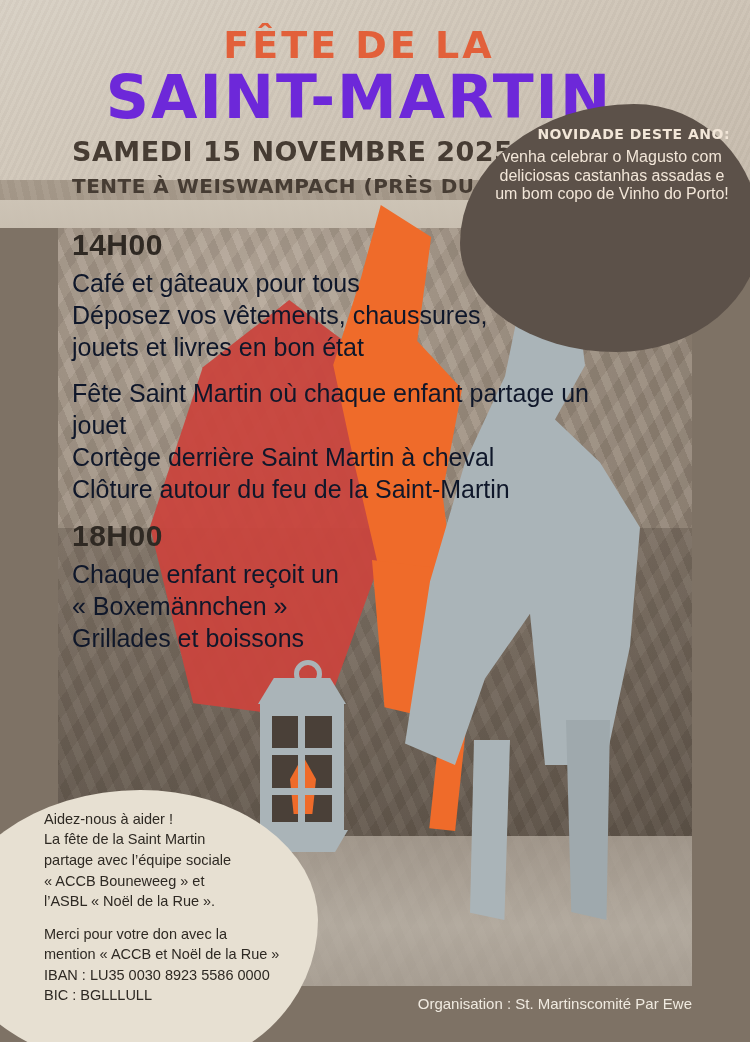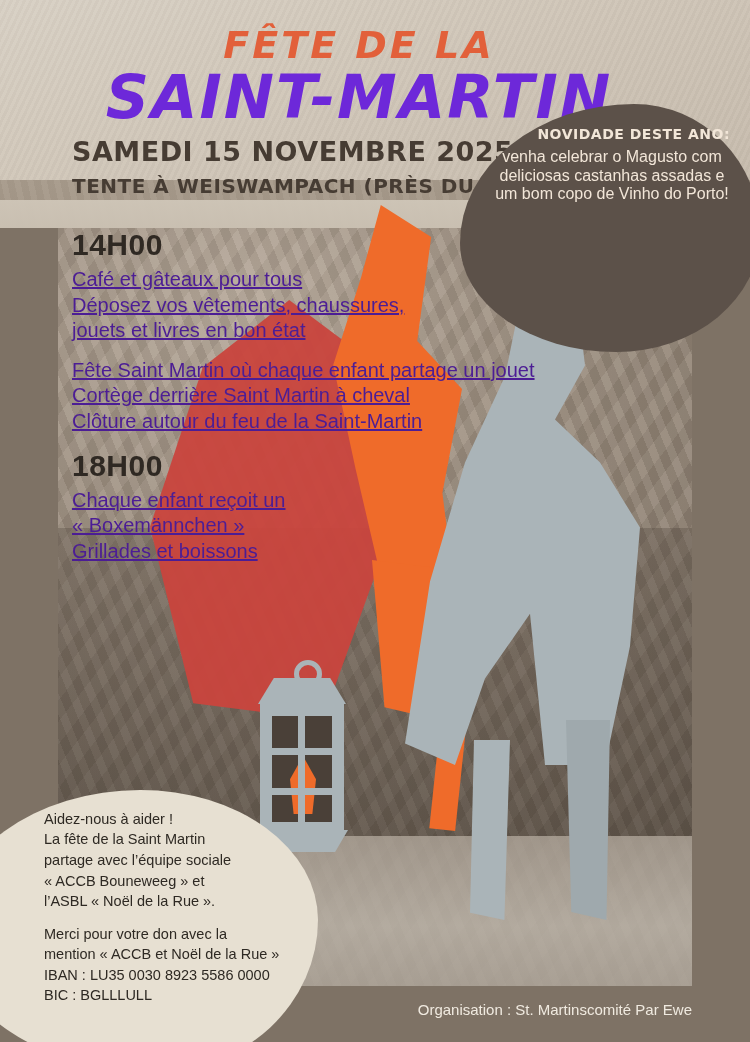--- a/index.html
+++ b/index.html
@@ -218,21 +218,20 @@
     clip-path: polygon(0 0, 100% 0, 86% 100%, 14% 100%);
   }
 
   
   .title-wrap {
     position: absolute;
     left: 0; top: 26px;
     width: 718px;
     text-align: center;
     color: #e2603a;
-    font-style: italic;
   }
   .title-line1 {
     font-family: "DejaVu Sans", sans-serif;
     font-weight: bold;
     font-size: 38px;
     letter-spacing: 3px;
     line-height: 1;
     color: #e2603a;
   }
   .title-line2 {
@@ -275,24 +274,23 @@
   .slot { margin-bottom: 14px; }
   .slot-time {
     font-family: Liberation Sans, sans-serif;
     font-weight: bold;
     font-size: 30px;
     letter-spacing: .5px;
     color: #2f2923;
     margin-bottom: 5px;
   }
   .slot-line {
-    font-size: 20px;
+    font-size: 25px;
     line-height: 1.28;
-    color: #4c1d95;
-    text-decoration: underline;
+    color: #0f172a;
   }
 
   
   .blob-ano {
     position: absolute;
     right: -10px; top: 104px;
     width: 300px; height: 248px;
     background: #5c5149;
     border-radius: 58% 42% 48% 52% / 56% 52% 48% 44%;
     color: #f2e6d8;
@@ -326,21 +324,21 @@
     left: 44px; bottom: 36px;
     width: 270px;
     font-size: 14.5px;
     line-height: 1.42;
     color: #2e2923;
   }
   .don-text .gap { height: 12px; }
 
   .org-line {
     position: absolute;
-    right: 58px; bottom: 24px;
+    right: 58px; bottom: 30px;
     font-size: 15px;
     color: #f0eae0;
     text-align: right;
   }
 </style>
 </head>
 <body>
 
 <div id="poster">
 

